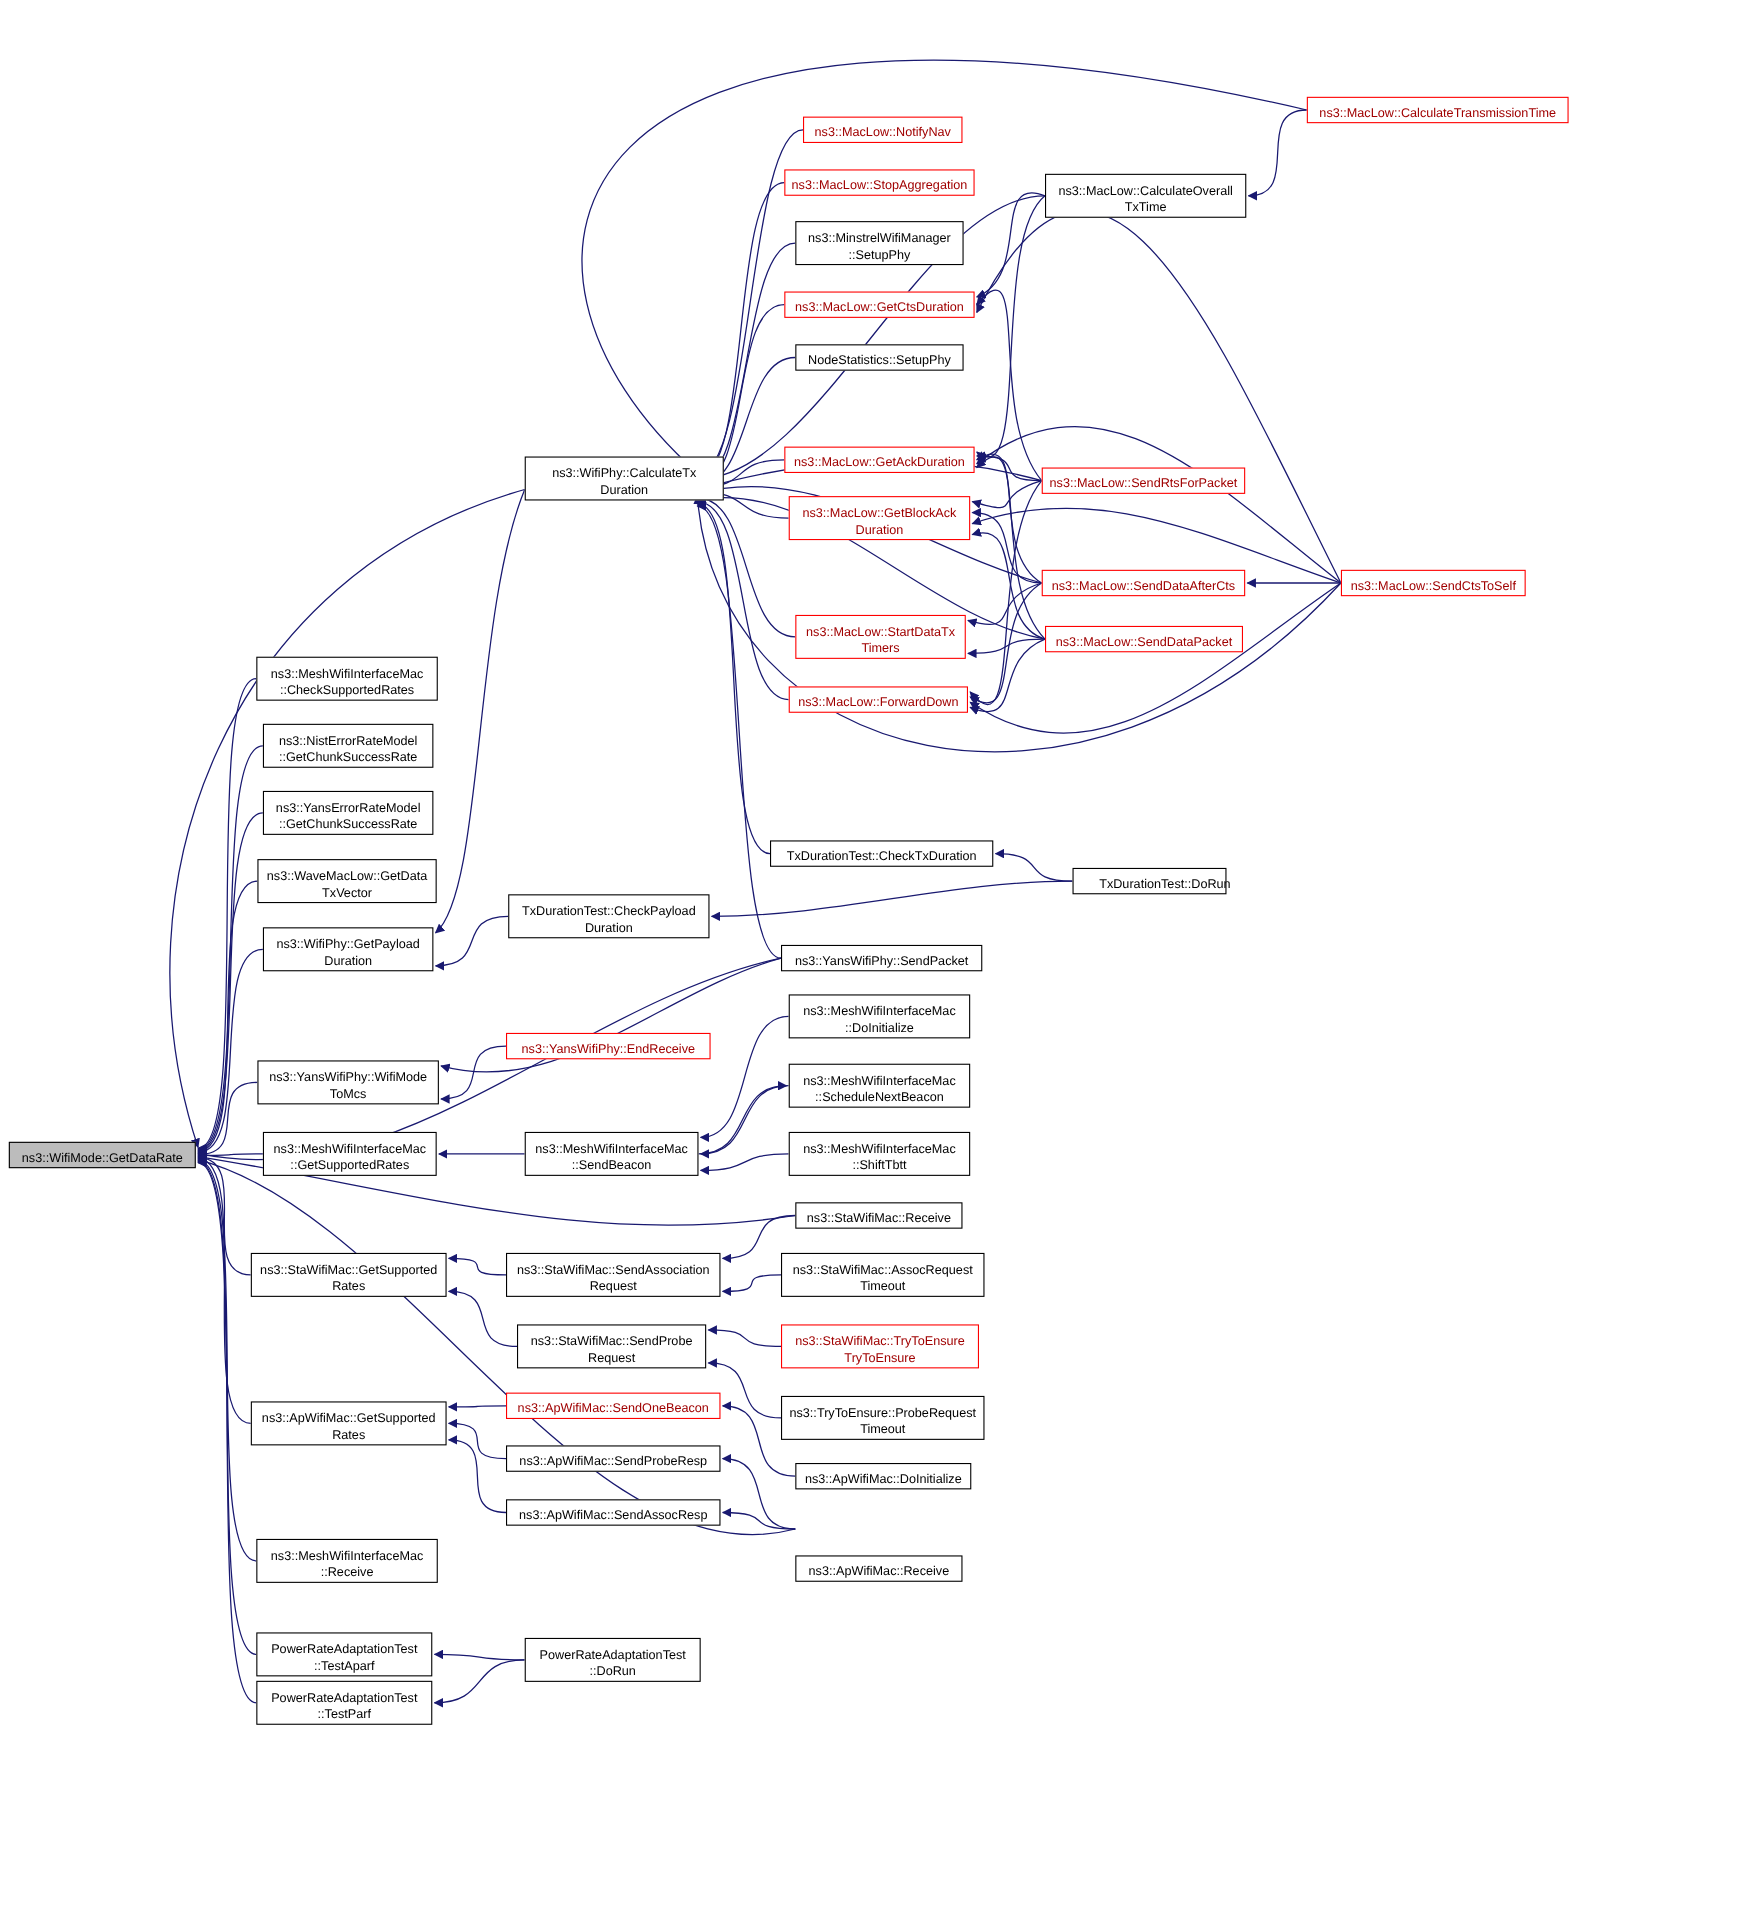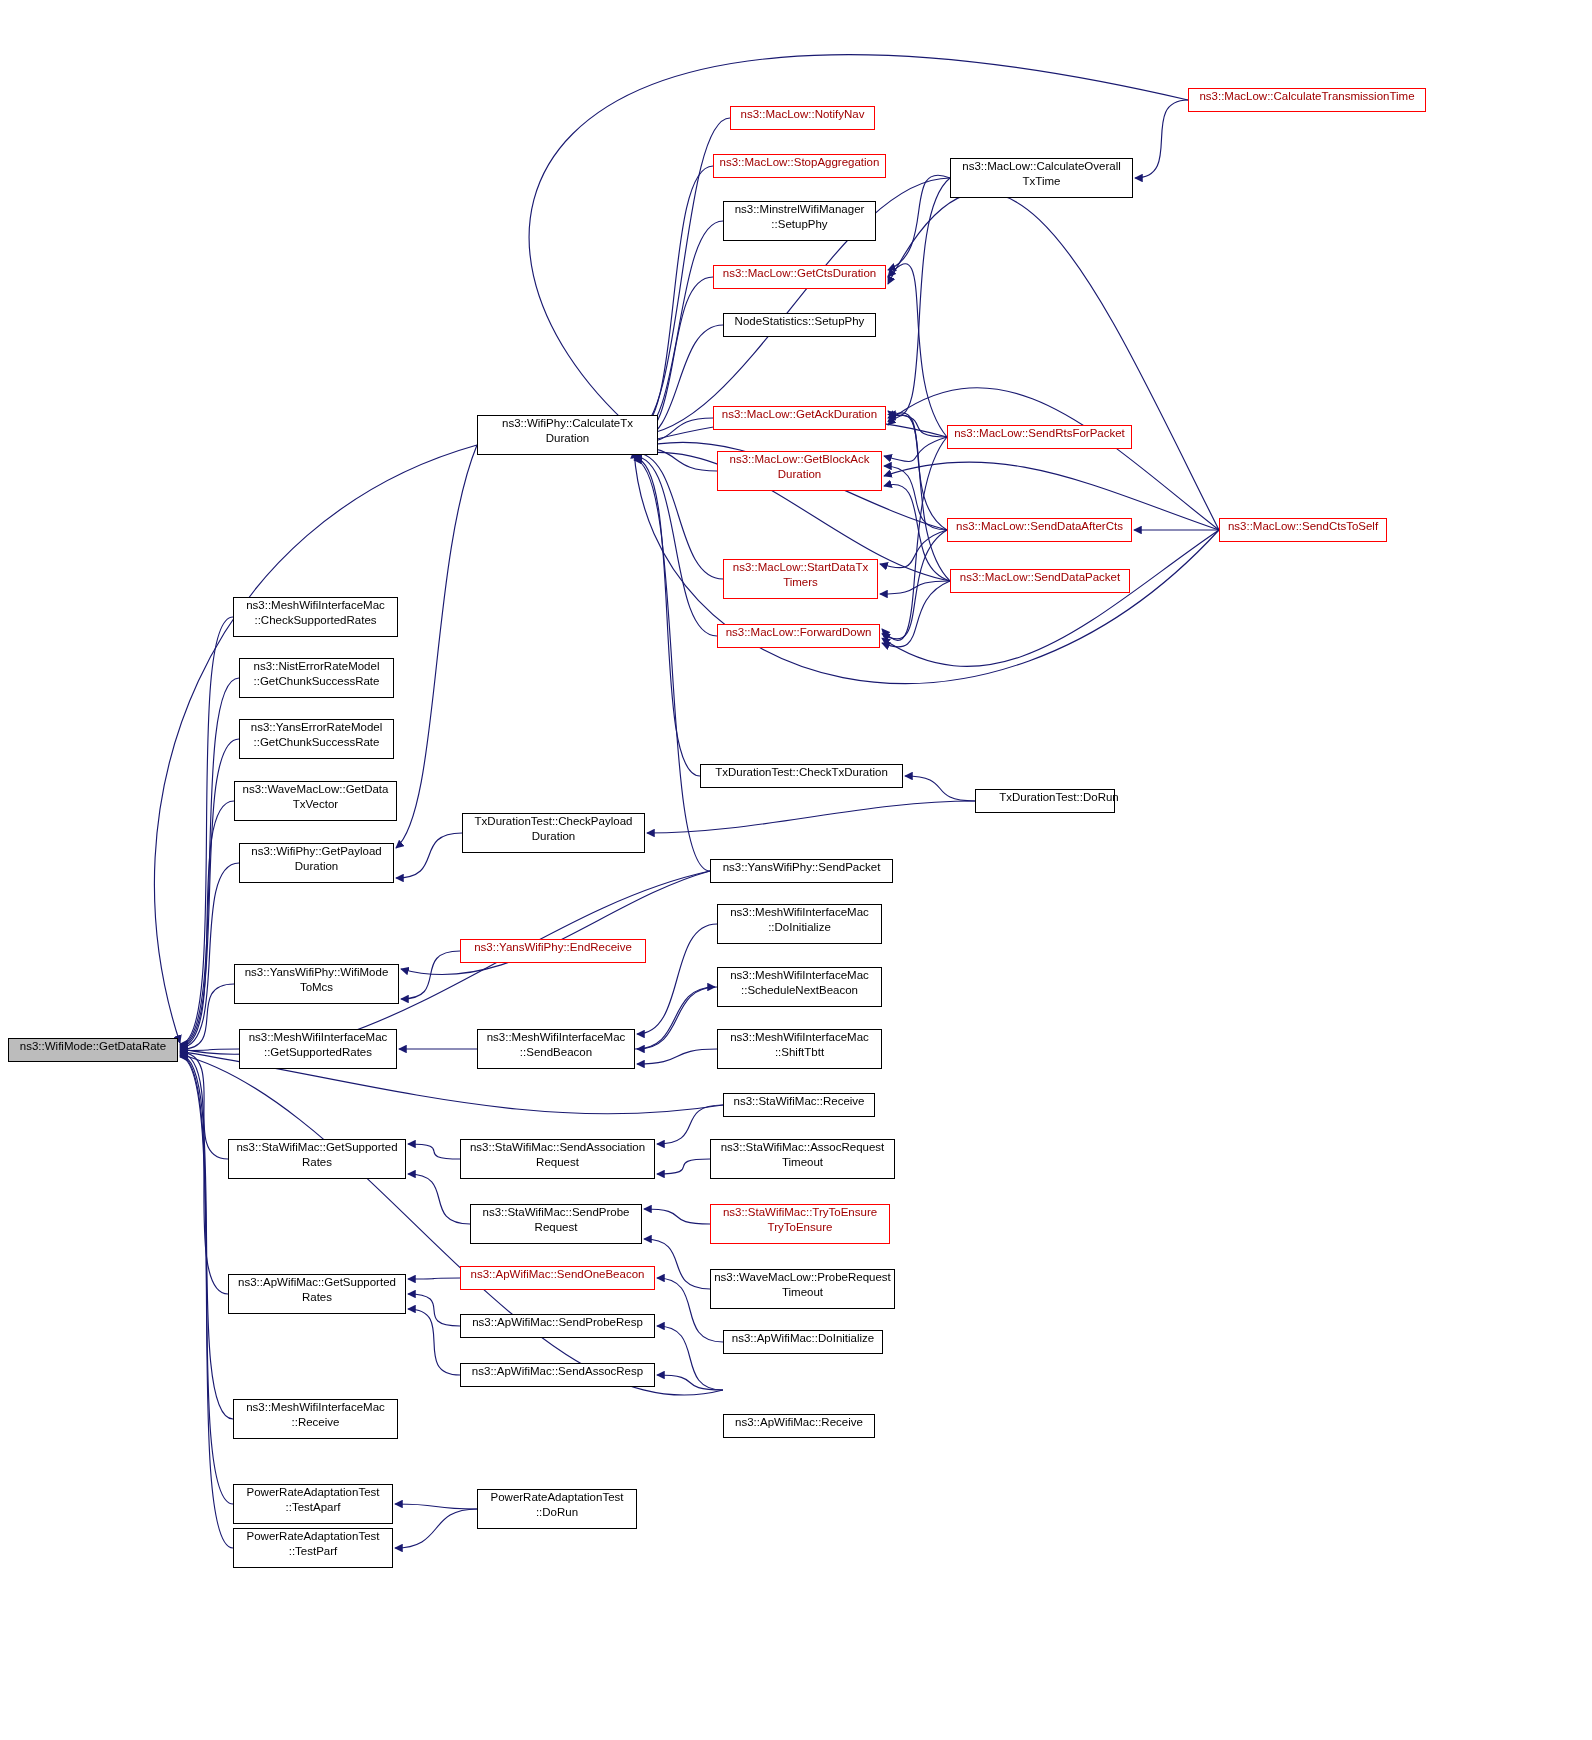--- a/index.html
+++ b/index.html
@@ -7,21 +7,21 @@
     position:relative;
     width:1592px; height:1740px;
     font-family:"Liberation Sans", sans-serif;
     overflow:hidden;
   }
   #edge-layer { position:absolute; left:0; top:0; }
   .edge { fill:none; stroke:#191970; stroke-width:1.15px; }
   .node {
     position:absolute; box-sizing:border-box;
     background:#ffffff; border:1px solid #000000;
-    display:flex; flex-direction:column; align-items:center; justify-content:flex-start;
+    display:flex; flex-direction:column; align-items:center; justify-content:flex-end;
     font-size:11.5px; line-height:1.32; text-align:center; white-space:nowrap;
     color:#000000; cursor:pointer; z-index:2;
   }
   .node.red { border-color:#ff0000; color:#a00000; }
   .node.highlight { background:#bcbcbc; border-color:#000000; }
 </style>
 </head>
 <body>
 
 <div id="diagram">
@@ -252,21 +252,21 @@
       <span>TryToEnsure</span>
     </div>
     <div class="node normal" style="left: 228px; top: 1274px; width: 178px; height: 40px;">
       <span>ns3::ApWifiMac::GetSupported</span>
       <span>Rates</span>
     </div>
     <div class="node red" style="left: 460px; top: 1266px; width: 195px; height: 24px;">
       <span>ns3::ApWifiMac::SendOneBeacon</span>
     </div>
     <div class="node normal" style="left: 710px; top: 1269px; width: 185px; height: 40px;">
-      <span>ns3::WaveMacLow::ProbeRequest</span>
+      <span>ns3::TryToEnsure::ProbeRequest</span>
       <span>Timeout</span>
     </div>
     <div class="node normal" style="left: 460px; top: 1314px; width: 195px; height: 24px;">
       <span>ns3::ApWifiMac::SendProbeResp</span>
     </div>
     <div class="node normal" style="left: 723px; top: 1330px; width: 160px; height: 24px;">
       <span>ns3::ApWifiMac::DoInitialize</span>
     </div>
     <div class="node normal" style="left: 460px; top: 1363px; width: 195px; height: 24px;">
       <span>ns3::ApWifiMac::SendAssocResp</span>

